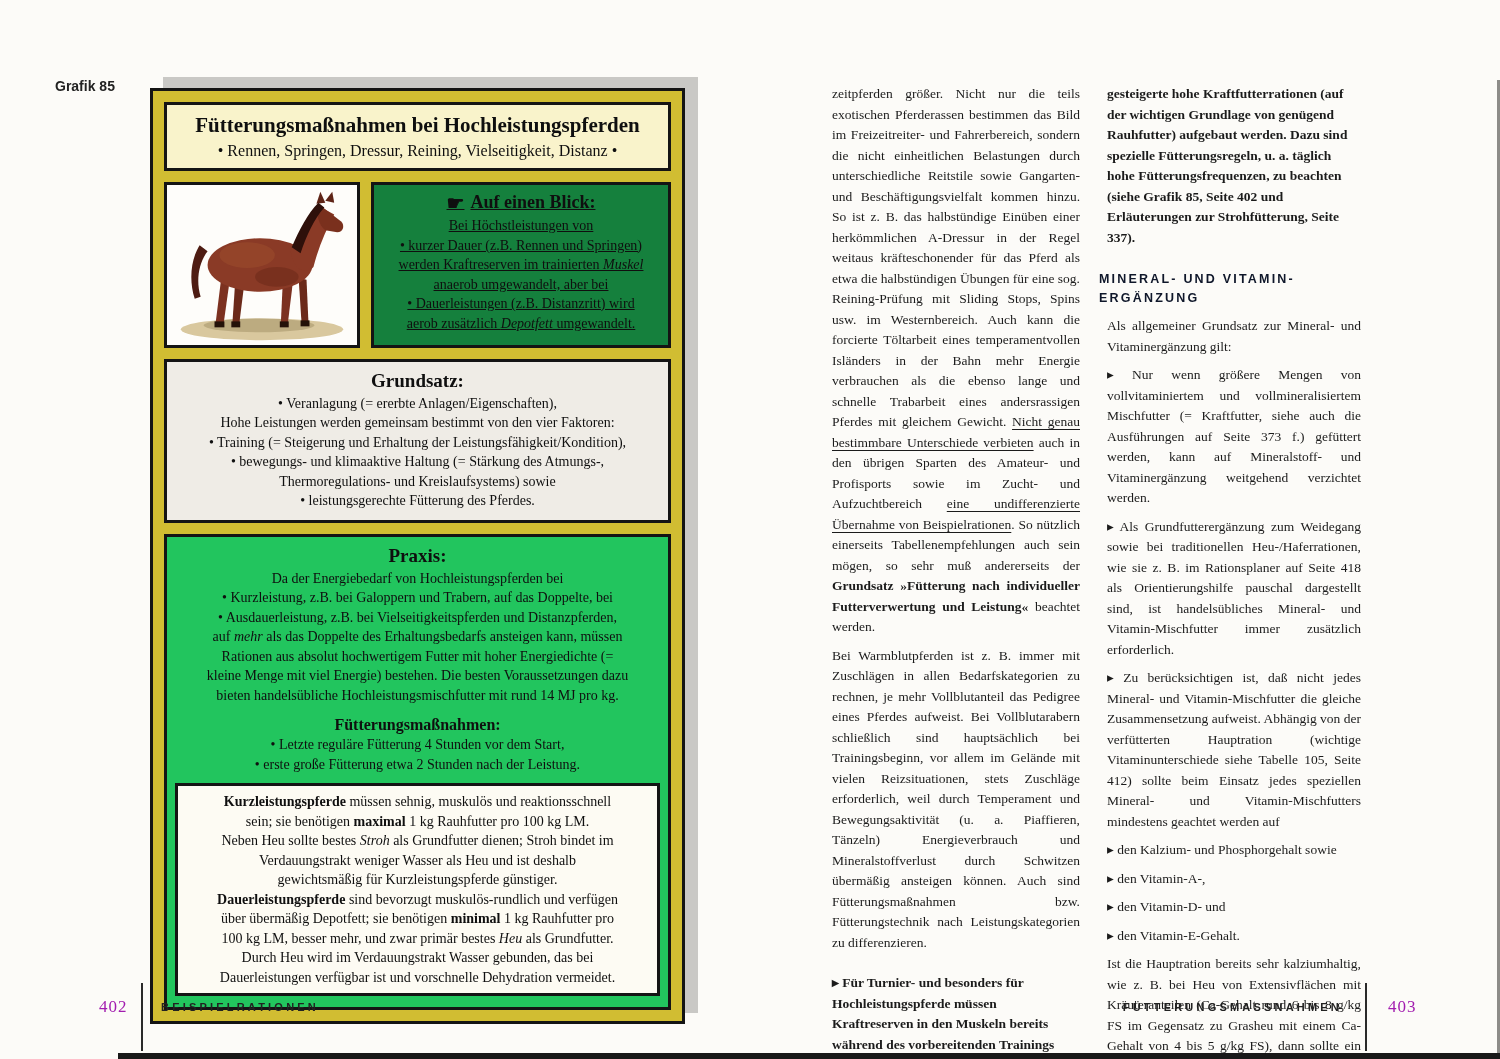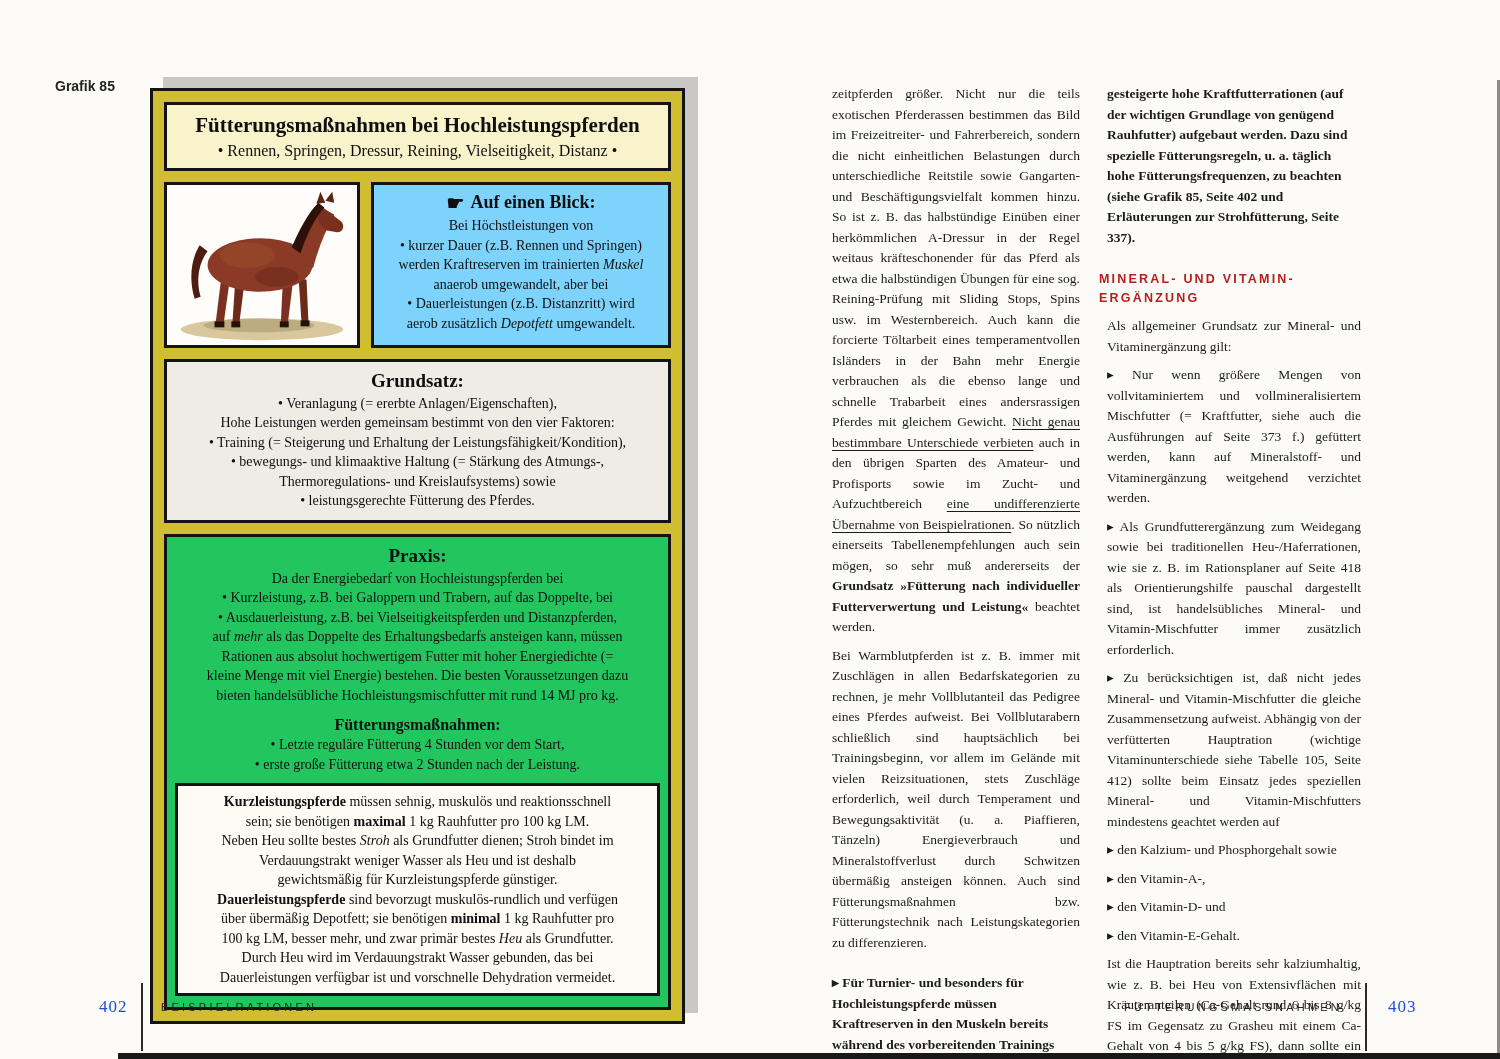--- a/index.html
+++ b/index.html
@@ -14,30 +14,30 @@
   .b{font-weight:bold;}
   .i{font-style:italic;}
   .u{text-decoration:underline;text-decoration-thickness:1px;text-underline-offset:3px;}
 
   
   #grafik-label{
     position:absolute;left:55px;top:78px;
     font-family:"Liberation Sans",sans-serif;
     font-weight:bold;font-size:14px;color:#222;
   }
-  .footer-num{position:absolute;top:997px;font-size:17px;letter-spacing:1px;color:#1d4ed8;}
+  .footer-num{position:absolute;top:997px;font-size:17px;letter-spacing:1px;color:#a21caf;}
   #footer-num-left{left:99px;}
   #footer-num-right{left:1388px;}
   .footer-rule{position:absolute;top:983px;width:2px;height:68px;background:#2a2a2a;}
   #footer-rule-left{left:141px;}
   #footer-rule-right{left:1365px;}
   .footer-section{
     position:absolute;top:1001px;
     font-family:"Liberation Sans",sans-serif;
-    font-weight:normal;font-size:11px;letter-spacing:3.2px;color:#222;
+    font-weight:bold;font-size:11px;letter-spacing:3.2px;color:#222;
   }
   #footer-section-left{left:161px;}
   #footer-section-right{right:158px;}
 
   
   #edge-bottom{position:absolute;left:118px;right:0;bottom:0;height:6px;background:#191919;}
   #edge-right{position:absolute;top:80px;right:0;width:3px;bottom:6px;background:#8d8c89;}
 
   
   #panel{
@@ -57,21 +57,21 @@
   }
   #title-box{background:#f9f3cb;padding:8px 4px 7px;}
   .g-title{font-weight:bold;font-size:21px;line-height:25px;}
   .g-sub{font-size:16px;margin-top:3px;}
   #row2{display:flex;gap:11px;}
   #horse-box{
     width:196px;box-sizing:border-box;flex:none;
     background:#fefdfa;display:flex;align-items:flex-end;justify-content:center;
     overflow:hidden;
   }
-  #glance-box{flex:1;background:#7dd3fc;padding:8px 3px;}
+  #glance-box{flex:1;background:#15803d;padding:8px 3px;text-decoration:underline;}
   .glance-head{font-size:18px;font-weight:bold;margin-bottom:3px;}
   .hand{font-size:20px;vertical-align:-2px;margin-right:6px;}
   #grundsatz-box{background:#efece6;padding:7px 3px 9px;}
   #praxis-box{background:#22c55e;padding:7px 5px 10px;}
   .g-head{font-weight:bold;font-size:19px;line-height:24px;margin-bottom:1px;}
   .g-subhead{font-weight:bold;font-size:16px;line-height:21px;margin-top:9px;}
   #detail-box{
     margin:9px 3px 1px;
     border:3px solid #141414;background:#fdfbf3;
     padding:6px 3px;
@@ -81,21 +81,21 @@
   .col{position:absolute;top:76px;font-size:13.5px;line-height:20.5px;}
   #col-mid{left:824px;width:264px;}
   #col-right{left:1099px;width:270px;}
   .col p{margin:8px;text-align:justify;}
   .col p.left{text-align:left;}
   .col p.gap{margin-top:20px;}
   .col p.b{font-weight:bold;}
   .colhead{
     font-family:"Liberation Sans",sans-serif;
     font-weight:bold;font-size:12.5px;letter-spacing:2.2px;
-    line-height:19px;margin:22px 0 8px;text-align:left;color:#b91c1c;
+    line-height:19px;margin:22px 0 8px;text-align:left;color:#0f172a;
   }
 </style>
 </head>
 <body>
 
 <div id="grafik-label">Grafik 85</div>
 
 <div id="panel">
 
   <div id="title-box" class="gbox">

